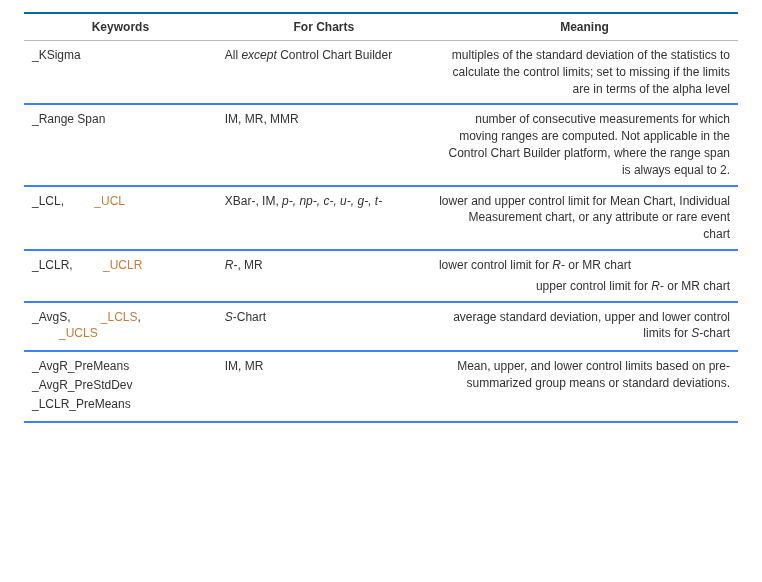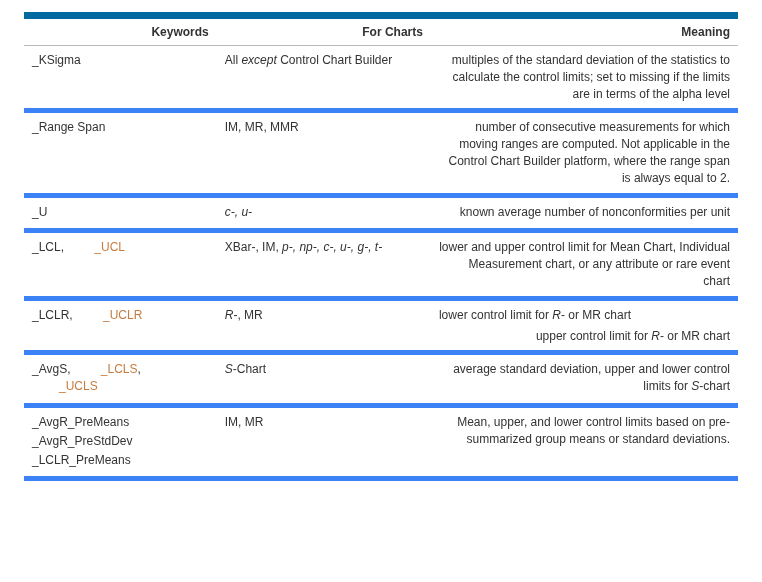--- a/index.html
+++ b/index.html
@@ -10,32 +10,32 @@
     color: #333;
     background: #fff;
     width: 762px;
     box-sizing: border-box;
   }
   table {
     border-collapse: collapse;
     width: 100%;
   }
   thead th {
-    text-align: right;
+    text-align: center;
     font-weight: bold;
     color: #333;
     padding: 6px 8px;
-    border-top: 7px solid #0369a1;
+    border-top: 2px solid #0369a1;
     border-bottom: 1px solid #bbb;
     font-size: 12px;
   }
   tbody td {
     vertical-align: top;
     padding: 6px 8px;
-    border-bottom: 5px solid #3b82f6;
+    border-bottom: 2px solid #3b82f6;
     font-size: 12px;
     line-height: 1.4;
   }
   .col-keywords { width: 27%; }
   .col-charts   { width: 30%; }
   .col-meaning  { width: 43%; }
   .link {
     color: #c77b3e;
     text-decoration: none;
     cursor: pointer;
@@ -72,29 +72,20 @@
         <td class="col-keywords">
           <div class="kw-line"><span>_Range Span</span></div>
         </td>
         <td class="col-charts"><span>IM, MR, MMR</span></td>
         <td class="col-meaning">
           <div class="meaning-line">number of consecutive measurements for which moving ranges are computed. Not applicable in the Control Chart Builder platform, where the range span is always equal to 2.</div>
         </td>
       </tr>
       <tr>
         <td class="col-keywords">
-          <div class="kw-line"><span>_U</span></div>
-        </td>
-        <td class="col-charts"><span class="italic">c-, u-</span></td>
-        <td class="col-meaning">
-          <div class="meaning-line">known average number of nonconformities per unit</div>
-        </td>
-      </tr>
-      <tr>
-        <td class="col-keywords">
           <div class="kw-line"><span>_LCL, </span><a class="link">_UCL</a></div>
         </td>
         <td class="col-charts"><span>XBar-, IM, </span><span class="italic">p-, np-, c-, u-, g-, t-</span></td>
         <td class="col-meaning">
           <div class="meaning-line">lower and upper control limit for Mean Chart, Individual Measurement chart, or any attribute or rare event chart</div>
         </td>
       </tr>
       <tr>
         <td class="col-keywords">
           <div class="kw-line"><span>_LCLR, </span><a class="link">_UCLR</a></div>

